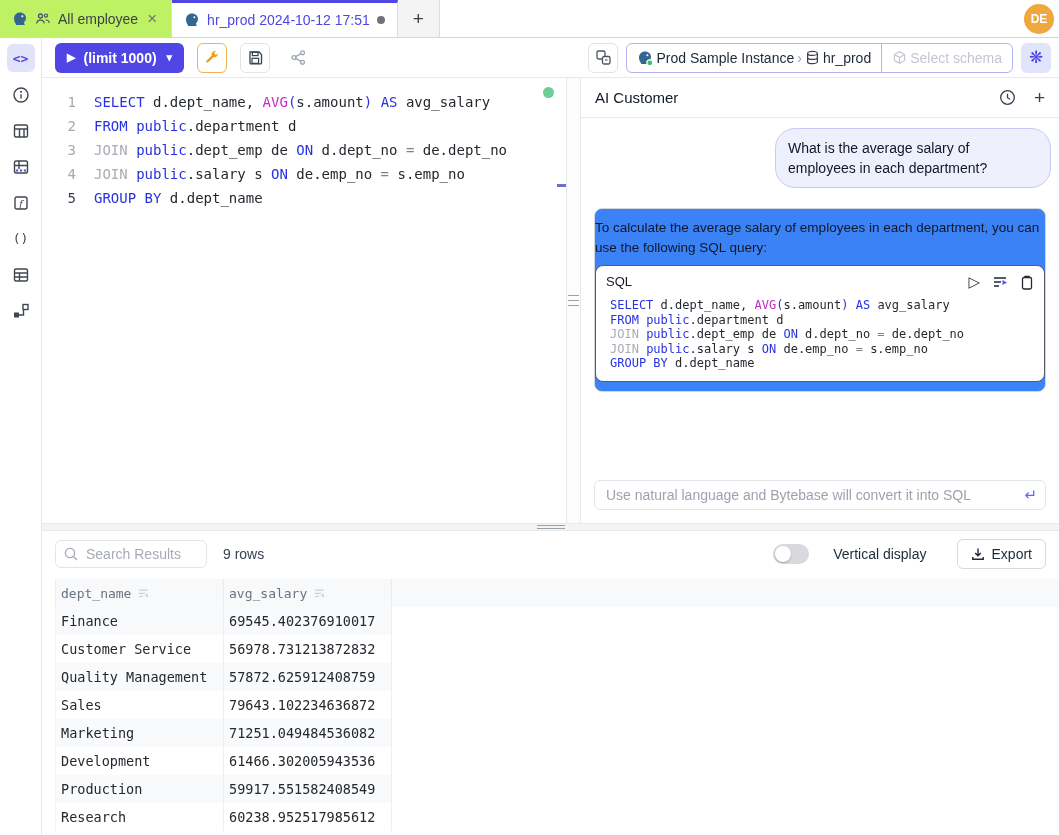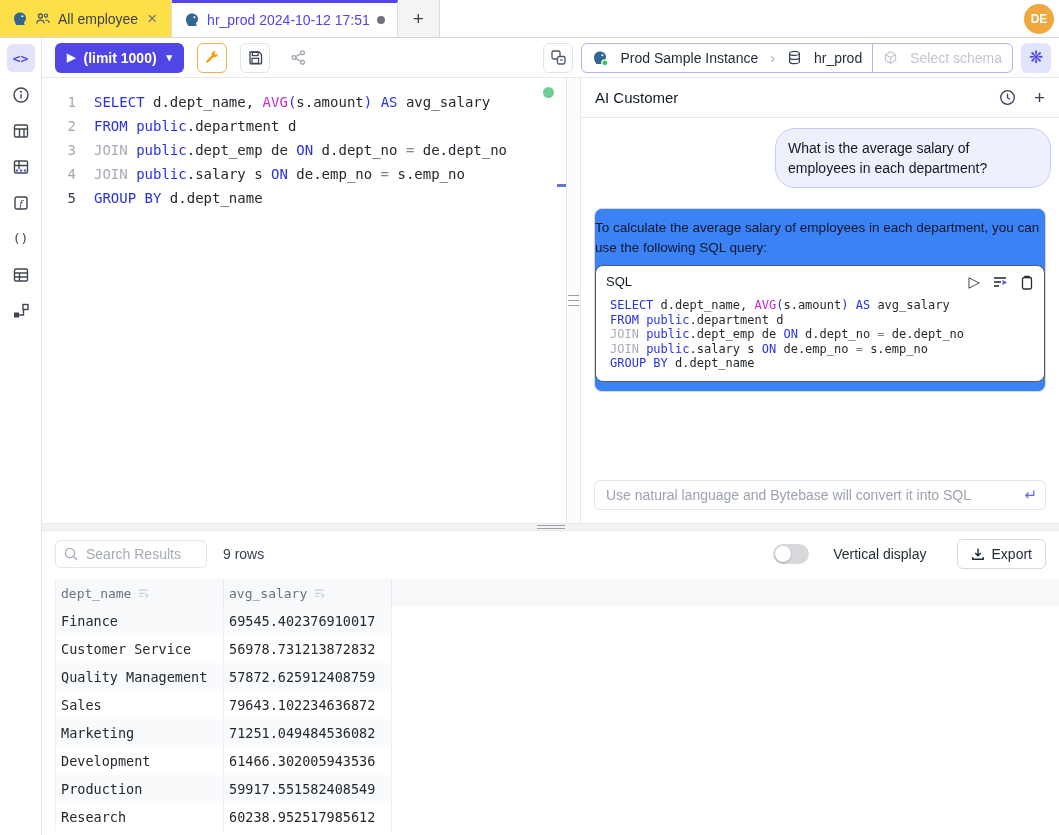--- a/index.html
+++ b/index.html
@@ -3,21 +3,21 @@
 <meta charset="utf-8">
 <style>
   * { margin:0; padding:0; box-sizing:border-box; }
   html,body { background:#fff; }
   #app {
     position:relative; width:1059px; height:835px; overflow:hidden;
     font-family:"Liberation Sans", sans-serif; font-size:14px; color:#1f2937; background:#fff;
   }
   
   .tabbar { position:relative; height:38px; background:#fff; border-bottom:1px solid #d6d6da; display:flex; align-items:stretch; }
-  .tabs-wrap { display:flex; background:#fde047; }
+  .tabs-wrap { display:flex; background:#bef264; }
   .tab { display:flex; align-items:center; gap:7px; padding:0 12px; font-size:14px; color:#3f3f46; border-right:1px solid #dcdce0; cursor:pointer; }
   .tab.active { background:#fff; color:#4f46e5; border-top:3px solid #4f46e5; padding-top:0; }
   .tab .close { color:#71717a; font-size:17px; line-height:1; padding:0 2px; }
   .dirty-dot { width:8px; height:8px; border-radius:50%; background:#71717a; }
   .tab-add { width:42px; display:flex; align-items:center; justify-content:center; font-size:19px; color:#3f3f46; background:#f4f4f5; border-right:1px solid #dcdce0; cursor:pointer; }
   .avatar { position:absolute; right:5px; top:4px; width:30px; height:30px; border-radius:50%; background:#efa73e; color:#fff; font-size:12px; font-weight:bold; display:flex; align-items:center; justify-content:center; }
   
   .body { display:flex; height:797px; }
   .sidebar { width:42px; border-right:1px solid #e5e7eb; background:#fff; display:flex; flex-direction:column; align-items:center; padding-top:6px; flex:none; }
   .side-btn { width:28px; height:28px; border-radius:6px; display:flex; align-items:center; justify-content:center; margin-bottom:9px; cursor:pointer; }
@@ -27,21 +27,21 @@
   
   .toolbar { height:40px; border-bottom:1px solid #e8e9eb; display:flex; align-items:center; padding:0 8px 0 13px; gap:13px; background:#fff; }
   .run-btn { height:30px; background:#4f46e5; color:#fff; border:none; border-radius:6px; display:flex; align-items:center; gap:8px; padding:0 12px; font-size:14px; font-weight:600; font-family:inherit; cursor:pointer; }
   .run-btn .play { font-size:11px; }
   .run-btn .chev { font-size:11px; margin-left:2px; }
   .icon-btn { height:30px; width:30px; background:#fff; border:1px solid #e1e3e7; border-radius:6px; display:flex; align-items:center; justify-content:center; cursor:pointer; }
   .icon-btn.warn { border-color:#f0b14f; }
   .icon-btn.plain { border-color:transparent; }
   .tb-right { margin-left:auto; display:flex; align-items:center; gap:8px; }
   .conn-pill { height:30px; border:1px solid #b3b4ef; border-radius:6px; display:flex; align-items:stretch; overflow:hidden; background:#fff; }
-  .conn-seg { display:flex; align-items:center; gap:12px; padding:0 10px; cursor:pointer; }
+  .conn-seg { display:flex; align-items:center; gap:3px; padding:0 10px; cursor:pointer; }
   .conn-seg + .conn-seg { border-left:1px solid #b3b4ef; }
   .conn-sep { color:#9ca3af; font-size:14px; }
   .schema-txt { color:#c3c7cf; }
   .ai-btn { height:30px; width:30px; border:none; background:#e2e4fb; border-radius:6px; color:#4f46e5; font-size:17px; display:flex; align-items:center; justify-content:center; cursor:pointer; }
   
   .upper { display:flex; height:445px; min-height:0; }
   .editor { flex:1; position:relative; background:#fff; padding-top:12px; overflow:hidden; font-family:"DejaVu Sans Mono", monospace; font-size:14px; }
   .ed-line { display:flex; height:24px; line-height:24px; white-space:pre; }
   .ed-num { width:34px; text-align:right; color:#a5a9b1; flex:none; }
   .ed-num.active { color:#374151; }

